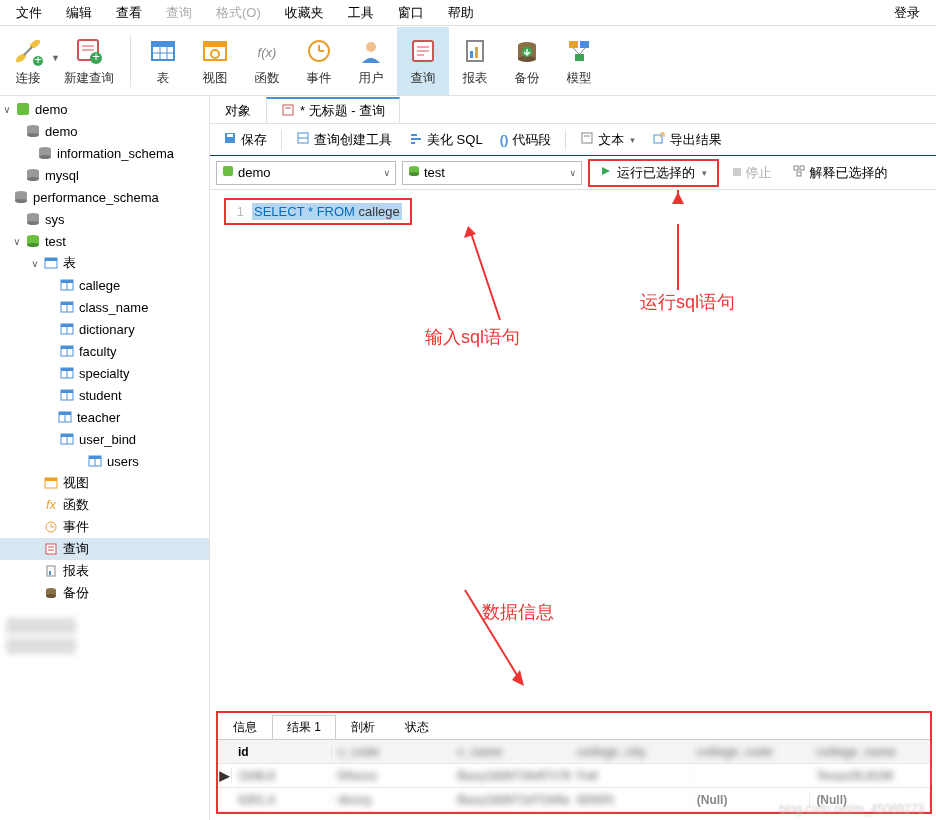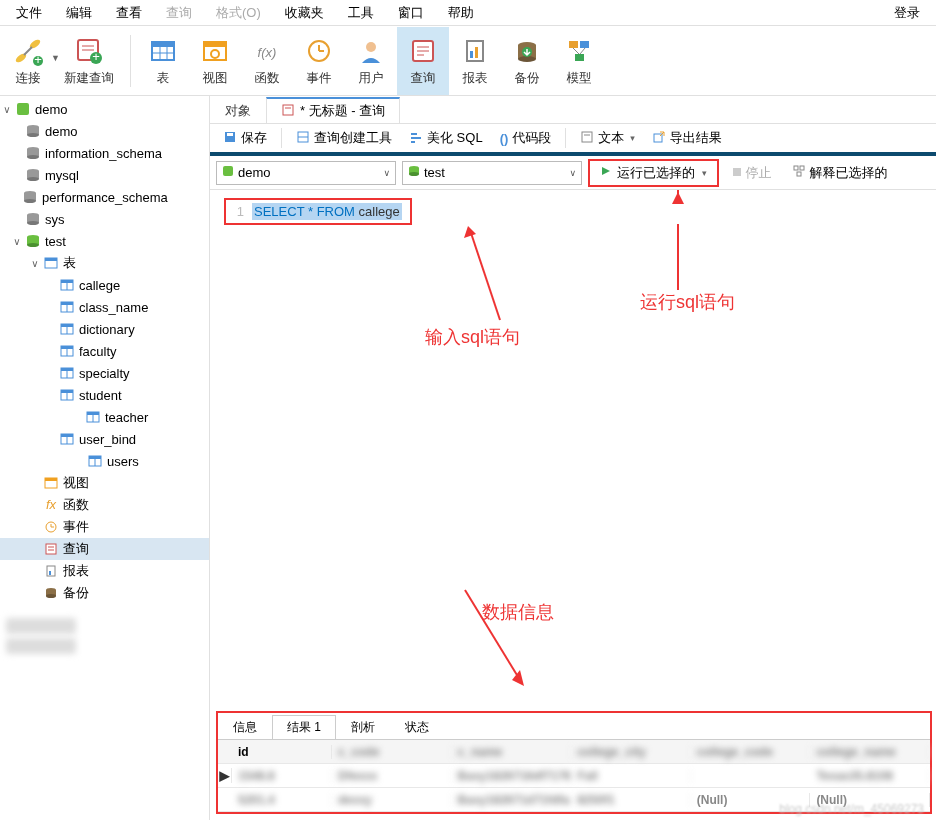--- a/index.html
+++ b/index.html
@@ -17,23 +17,23 @@
 .dd-ar { position:absolute; right:-6px; top:26px; font-size:9px; color:#666; }
 .main { display:flex; height:calc(100% - 96px); }
 .sidebar { width:210px; border-right:1px solid #e0e0e0; overflow:auto; padding-top:2px; position:relative; }
 .tree-item { display:flex; align-items:center; height:22px; cursor:pointer; white-space:nowrap; }
 .tree-item.sel { background:#d8e6f2; }
 .tree-item .tw { width:14px; text-align:center; font-size:10px; color:#666; }
 .tree-item .ic { width:18px; height:16px; display:flex; align-items:center; justify-content:center; margin-right:3px; }
 .content { flex:1; display:flex; flex-direction:column; position:relative; }
 .tab-strip { display:flex; height:28px; border-bottom:1px solid #e0e0e0; align-items:flex-end; }
 .tab { display:flex; align-items:center; height:26px; padding:0 14px; border:1px solid transparent; border-bottom:none; font-size:13px; cursor:pointer; gap:5px; }
-.tab.inactive { color:#404040; }
+.tab.inactive { color:#000000; }
 .tab.active { border-color:#e0e0e0; background:#fff; border-top:2px solid #4a90d9; }
-.sub-tb { display:flex; align-items:center; height:32px; border-bottom:4px solid #0c4a6e; padding:0 6px; gap:3px; }
+.sub-tb { display:flex; align-items:center; height:32px; border-bottom:1px solid #0c4a6e; padding:0 6px; gap:3px; }
 .sub-btn { display:flex; align-items:center; padding:3px 7px; cursor:pointer; gap:4px; font-size:13px; }
 .sub-sep { width:1px; height:20px; background:#e0e0e0; margin:0 4px; }
 .drop-row { display:flex; align-items:center; height:34px; padding:0 6px; gap:6px; border-bottom:1px solid #e0e0e0; position:relative; }
 .drop { display:flex; align-items:center; border:1px solid #bbb; height:24px; padding:0 5px; gap:4px; background:#fff; cursor:pointer; }
 .drop .val { flex:1; }
 .drop .ar { font-size:9px; color:#555; }
 .run-box { border:2px solid #e33; padding:1px 2px; }
 .run-btn { display:flex; align-items:center; padding:2px 8px; gap:5px; cursor:pointer; }
 .editor-area { flex:1; position:relative; padding:8px 0 0 14px; }
 .code-box { border:2px solid #e33; display:inline-flex; align-items:center; padding:3px 8px 3px 4px; font-family:Consolas,monospace; font-size:18px; }
@@ -213,41 +213,41 @@
     <div class="tree-item" style="padding-left:24px">
         <span class="ic">
           <svg width="14" height="14">
             <ellipse cx="7" cy="3" rx="6" ry="2" fill="#999"></ellipse>
             <rect x="1" y="3" width="12" height="8" fill="#999"></rect>
             <ellipse cx="7" cy="11" rx="6" ry="2" fill="#777"></ellipse>
           </svg>
         </span>
         <span>demo</span>
       </div>
-    <div class="tree-item" style="padding-left:24px">
+    <div class="tree-item" style="padding-left:36px">
         <span class="ic">
           <svg width="14" height="14">
             <ellipse cx="7" cy="3" rx="6" ry="2" fill="#999"></ellipse>
             <rect x="1" y="3" width="12" height="8" fill="#999"></rect>
             <ellipse cx="7" cy="11" rx="6" ry="2" fill="#777"></ellipse>
           </svg>
         </span>
         <span>information_schema</span>
       </div>
     <div class="tree-item" style="padding-left:24px">
         <span class="ic">
           <svg width="14" height="14">
             <ellipse cx="7" cy="3" rx="6" ry="2" fill="#999"></ellipse>
             <rect x="1" y="3" width="12" height="8" fill="#999"></rect>
             <ellipse cx="7" cy="11" rx="6" ry="2" fill="#777"></ellipse>
           </svg>
         </span>
         <span>mysql</span>
       </div>
-    <div class="tree-item" style="padding-left:21px">
+    <div class="tree-item" style="padding-left:12px">
         <span class="ic">
           <svg width="14" height="14">
             <ellipse cx="7" cy="3" rx="6" ry="2" fill="#999"></ellipse>
             <rect x="1" y="3" width="12" height="8" fill="#999"></rect>
             <ellipse cx="7" cy="11" rx="6" ry="2" fill="#777"></ellipse>
           </svg>
         </span>
         <span>performance_schema</span>
       </div>
     <div class="tree-item" style="padding-left:24px">
@@ -334,21 +334,21 @@
     <div class="tree-item" style="padding-left:58px">
         <span class="ic">
           <svg width="14" height="14">
             <rect x="1" y="2" width="12" height="10" fill="#fff" stroke="#4a90d9"></rect>
             <rect x="1" y="2" width="12" height="3" fill="#4a90d9"></rect>
             <line x1="7" y1="5" x2="7" y2="12" stroke="#4a90d9"></line>
           </svg>
         </span>
         <span>student</span>
       </div>
-    <div class="tree-item" style="padding-left:84px">
+    <div class="tree-item" style="padding-left:56px">
         <span class="ic">
           <svg width="14" height="14">
             <rect x="1" y="2" width="12" height="10" fill="#fff" stroke="#4a90d9"></rect>
             <rect x="1" y="2" width="12" height="3" fill="#4a90d9"></rect>
             <line x1="7" y1="5" x2="7" y2="12" stroke="#4a90d9"></line>
           </svg>
         </span>
         <span>teacher</span>
       </div>
     <div class="tree-item" style="padding-left:58px">

